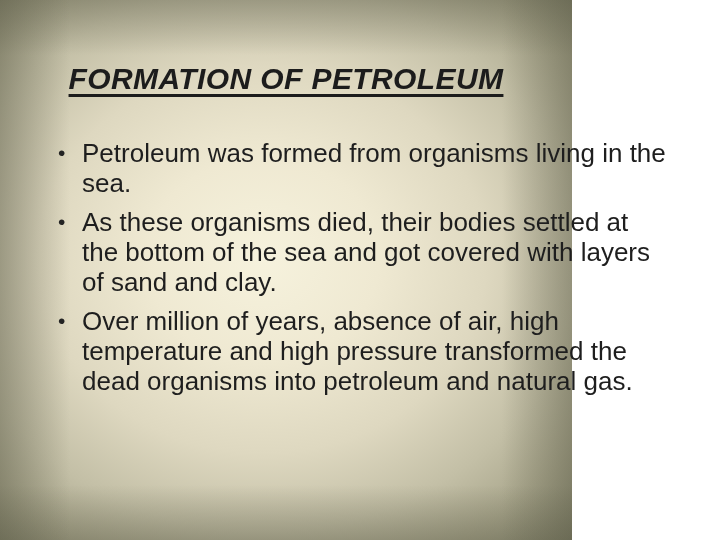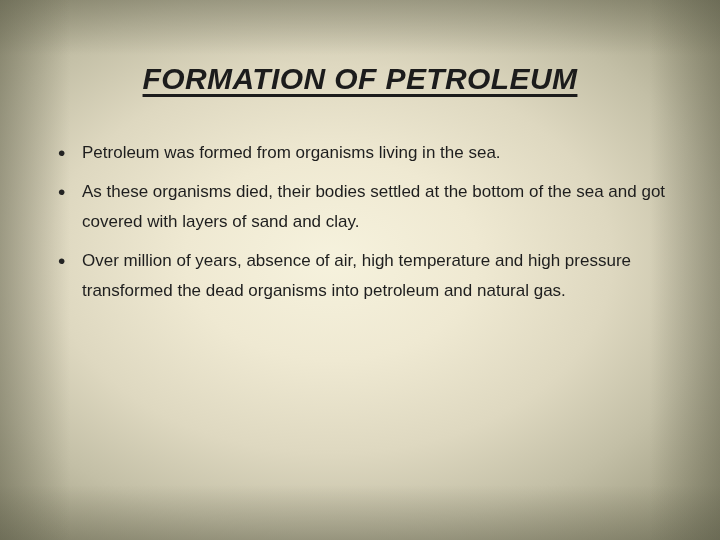--- a/index.html
+++ b/index.html
@@ -7,21 +7,21 @@
     padding: 0;
   }
   body {
     width: 720px;
     height: 540px;
     font-family: "Liberation Sans", sans-serif;
     overflow: hidden;
   }
   #slide {
     position: relative;
-    width: 720px;
+    width: 572px;
     height: 540px;
     box-sizing: border-box;
     
     background:
       radial-gradient(ellipse 78% 72% at 46% 48%,
           #f6f2dd 0%,
           #efe9d2 26%,
           #ded8c0 50%,
           #c3bfa6 70%,
           #a9a68c 85%,
@@ -72,21 +72,21 @@
   .bullet-mark {
     flex: 0 0 auto;
     width: 24px;
     font-size: 21px;
     line-height: 30px;
     color: #232323;
     text-align: left;
   }
   .bullet-text {
     flex: 1 1 auto;
-    font-size: 17px;
+    font-size: 26px;
     line-height: 30px;
     color: #1e1e1e;
   }
 </style>
 </head>
 <body>
 
 <div id="slide">
   <div class="content">
 

